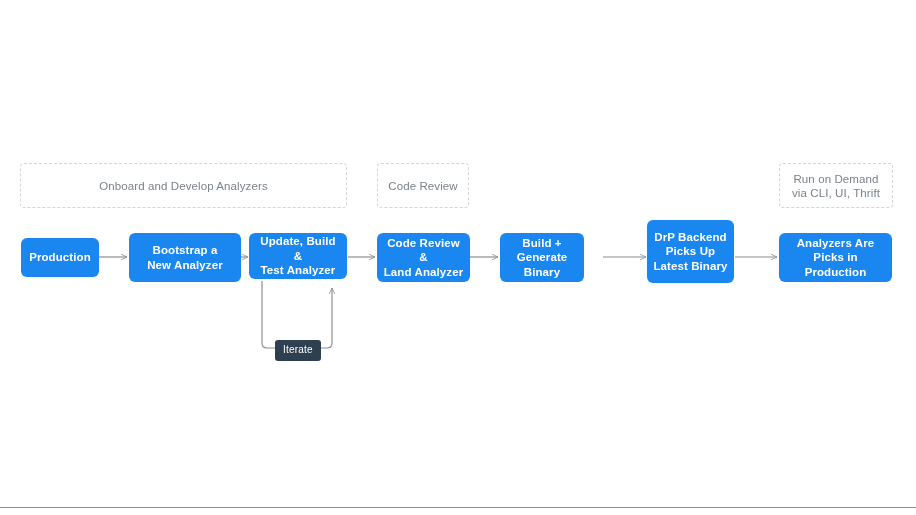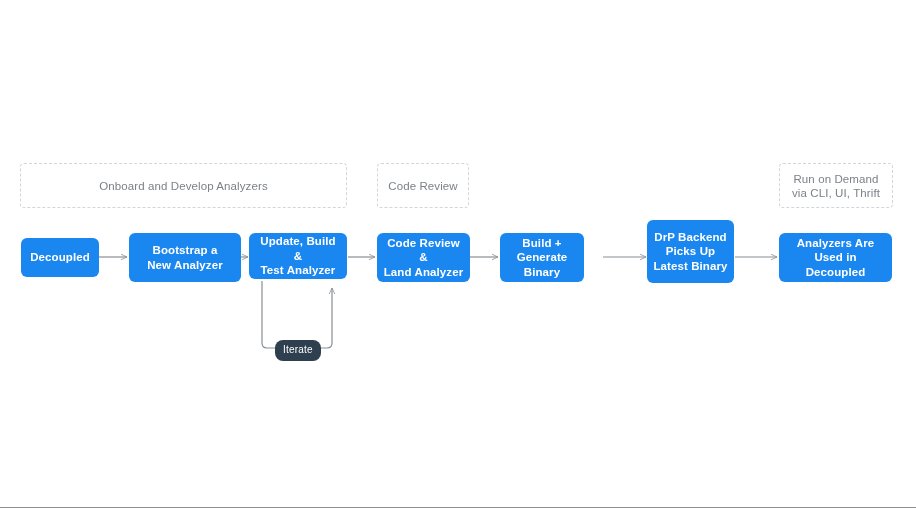--- a/index.html
+++ b/index.html
@@ -75,21 +75,21 @@
 
   
   .edge-badge {
     position: absolute;
     background: #2e3f50;
     color: #ffffff;
     font-size: 10px;
     font-weight: 400;
     line-height: 1;
     padding: 5px 8px 6px 8px;
-    border-radius: 8px;
+    border-radius: 3px;
     letter-spacing: 0.2px;
     white-space: nowrap;
     text-align: right;
   }
 
   
   #footer-rule {
     position: absolute;
     left: 0;
     top: 507px;
@@ -132,21 +132,21 @@
       <line x1="603" y1="257" x2="646" y2="257" marker-end="url(#arrowhead)"></line>
       <line x1="735" y1="257" x2="777" y2="257" marker-end="url(#arrowhead)"></line>
 
       <path d="M 262 281 L 262 343 Q 262 348 267 348 L 327 348 Q 332 348 332 343 L 332 288" marker-end="url(#arrowhead)"></path>
     </g>
   </svg>
 
   <div class="edge-badge" style="left:275px; top:340px;">Iterate</div>
 
   <div class="node" style="left:21px; top:238px; width:78px; height:39px;">
-    <span class="node-label">Decoupled</span>
+    <span class="node-label">Production</span>
   </div>
 
   <div class="node" style="left:129px; top:233px; width:112px; height:49px;">
     <span class="node-label">Bootstrap a
 New Analyzer</span>
   </div>
 
   <div class="node" style="left:249px; top:233px; width:98px; height:46px;">
     <span class="node-label">Update, Build &amp;
 Test Analyzer</span>
@@ -163,18 +163,18 @@
   </div>
 
   <div class="node" style="left:647px; top:220px; width:87px; height:63px;">
     <span class="node-label">DrP Backend
 Picks Up
 Latest Binary</span>
   </div>
 
   <div class="node" style="left:779px; top:233px; width:113px; height:49px;">
     <span class="node-label">Analyzers Are
-Used in Decoupled</span>
+Picks in Production</span>
   </div>
 
   <div id="footer-rule"></div>
 
 </div>
 
 </body></html>

